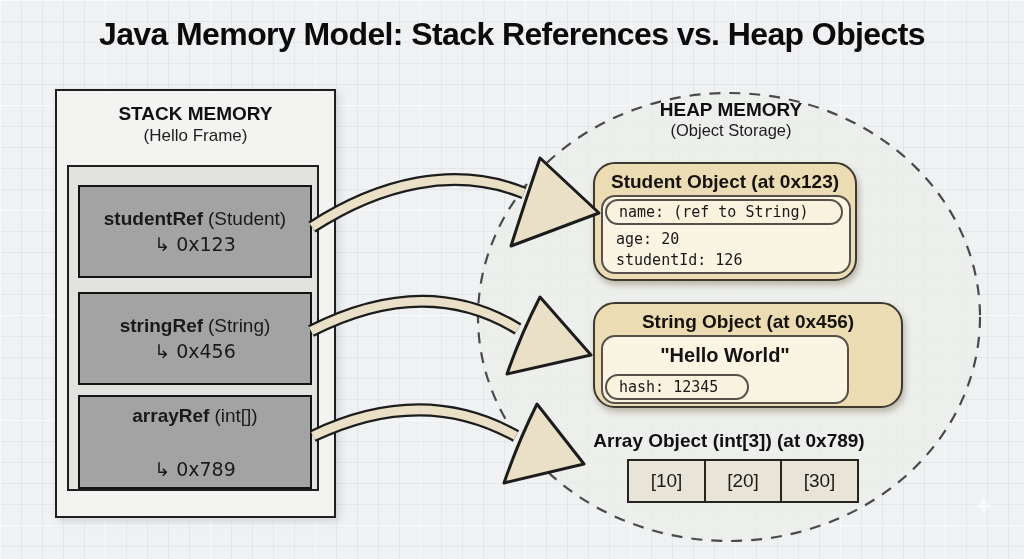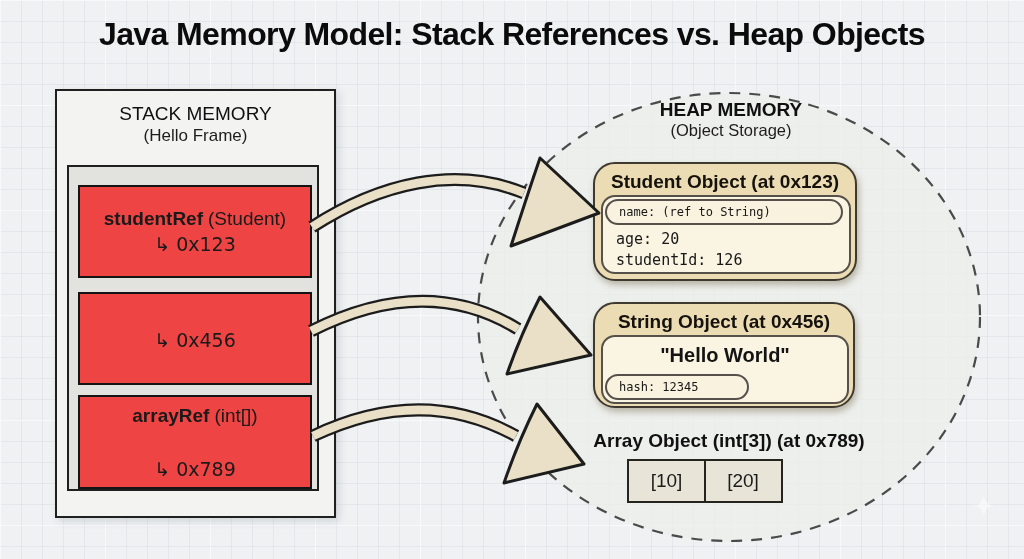--- a/index.html
+++ b/index.html
@@ -24,29 +24,29 @@
     left:0;top:16px;width:1024px;text-align:center;
     font-size:32px;font-weight:700;letter-spacing:-.6px;color:#0b0b0b;z-index:2;
   }
 
   
   #stack-outer{
     left:55px;top:89px;width:281px;height:429px;box-sizing:border-box;
     border:2px solid #1f1f1f;background:#f3f4f1;z-index:2;
     box-shadow:3px 3px 8px rgba(80,90,100,.18);
   }
-  .stack-title{margin-top:12px;text-align:center;font-size:19px;font-weight:400;color:#101010;}
+  .stack-title{margin-top:12px;text-align:center;font-size:19px;font-weight:700;color:#101010;}
   .stack-subtitle{text-align:center;font-size:17px;color:#1d1d1d;margin-top:1px;}
   #stack-inner{
     position:absolute;left:10px;top:74px;width:252px;height:326px;box-sizing:border-box;
     border:2px solid #1f1f1f;background:#e2e2de;
   }
   .ref-slot{
     position:absolute;left:9px;width:234px;box-sizing:border-box;
-    border:2.5px solid #141414;background:#ef4444;
+    border:2.5px solid #141414;background:#a3a3a3;
     display:flex;flex-direction:column;align-items:center;justify-content:center;
   }
   .ref-line1{font-size:19px;color:#1a1a1a;}
   .ref-name{font-weight:700;}
   .ref-type{font-weight:400;margin-left:5px;}
   .ref-pointer{font-family:"DejaVu Sans",sans-serif;font-size:19px;color:#1a1a1a;margin-top:3px;}
 
   
   .heap-title{left:606px;top:99px;width:250px;text-align:center;font-size:19px;font-weight:700;color:#101010;z-index:2;}
   .heap-subtitle{left:606px;top:121px;width:250px;text-align:center;font-size:16.5px;color:#1d1d1d;z-index:2;}
@@ -57,31 +57,31 @@
     background:#ecdcb4;z-index:2;
     box-shadow:2px 4px 6px rgba(90,75,40,.35);
   }
   .obj-title{text-align:center;font-size:19px;font-weight:700;color:#15120d;margin-top:7px;}
   .obj-panel{
     position:absolute;box-sizing:border-box;border:2px solid #55504a;border-radius:14px;
     background:#faf4e2;
   }
   .pill{
     position:absolute;box-sizing:border-box;border:2px solid #55504a;border-radius:999px;
-    background:#f8f2de;font-family:"DejaVu Sans Mono",monospace;font-size:12px;color:#181818;
+    background:#f8f2de;font-family:"DejaVu Sans Mono",monospace;font-size:15px;color:#181818;
     display:flex;align-items:center;padding-left:12px;
   }
   .mono-line{
     position:absolute;left:13px;font-family:"DejaVu Sans Mono",monospace;
     font-size:15px;color:#181818;white-space:pre;
   }
   #student-box{left:593px;top:162px;width:264px;height:119px;}
   #student-panel{left:6px;top:31px;width:250px;height:79px;}
   #student-name-pill{left:2px;top:2px;width:238px;height:26px;}
-  #string-box{left:593px;top:302px;width:262px;height:106px;}
+  #string-box{left:593px;top:302px;width:310px;height:106px;}
   #string-panel{left:6px;top:31px;width:248px;height:69px;}
   #string-value{position:absolute;left:0;top:7px;width:100%;text-align:center;font-size:20px;font-weight:700;color:#141414;}
   #string-hash-pill{left:2px;bottom:2px;width:144px;height:26px;}
 
   
   #array-title{left:578px;top:430px;width:302px;text-align:center;font-size:19px;font-weight:700;color:#101010;z-index:2;}
   #array-cells{left:611px;top:459px;display:flex;z-index:2;margin-left:16px;}
   .array-cell{
     box-sizing:border-box;width:79px;height:44px;border:2.5px solid #26241f;background:#e8e4d7;
     display:flex;align-items:center;justify-content:center;font-size:19px;color:#1b1b1b;
@@ -103,20 +103,21 @@
 
   <div id="stack-outer" class="abs">
     <div class="stack-title">STACK MEMORY</div>
     <div class="stack-subtitle">(Hello Frame)</div>
     <div id="stack-inner">
       <div class="ref-slot" style="top:18px;height:93px;">
         <div class="ref-line1"><span class="ref-name">studentRef</span><span class="ref-type">(Student)</span></div>
         <div class="ref-pointer">↳ 0x123</div>
       </div>
       <div class="ref-slot" style="top:125px;height:93px;">
+        <div class="ref-line1"><span class="ref-name">stringRef</span><span class="ref-type">(String)</span></div>
         <div class="ref-pointer">↳ 0x456</div>
       </div>
       <div class="ref-slot" style="top:228px;height:94px;gap:28px;">
         <div class="ref-line1"><span class="ref-name">arrayRef</span><span class="ref-name ref-type">(int[])</span></div>
         <div class="ref-pointer">↳ 0x789</div>
       </div>
     </div>
   </div>
 
   <div class="heap-title abs">HEAP MEMORY</div>
@@ -136,20 +137,21 @@
     <div id="string-panel" class="obj-panel">
       <div id="string-value">"Hello World"</div>
       <div id="string-hash-pill" class="pill">hash: 12345</div>
     </div>
   </div>
 
   <div id="array-title" class="abs">Array Object (int[3]) (at 0x789)</div>
   <div id="array-cells" class="abs">
     <div class="array-cell">[10]</div>
     <div class="array-cell">[20]</div>
+    <div class="array-cell">[30]</div>
   </div>
 
   <div id="sparkle" class="abs">✦</div>
 
   <svg id="arrow-layer" class="layer" width="1024" height="559" viewBox="0 0 1024 559">
     <g>
       <path d="M 312 227 C 380 183 455 165 524 193" fill="none" stroke="#1c1c1c" stroke-width="13"></path>
       <path d="M 312 227 C 380 183 455 165 524 193" fill="none" stroke="#e9e0c7" stroke-width="8.5"></path>
       <path d="M 540 158 L 599 213 L 511 246 Q 526 199 540 158 Z" fill="#e9e0c7" stroke="#1c1c1c" stroke-width="3" stroke-linejoin="round"></path>
     </g>

